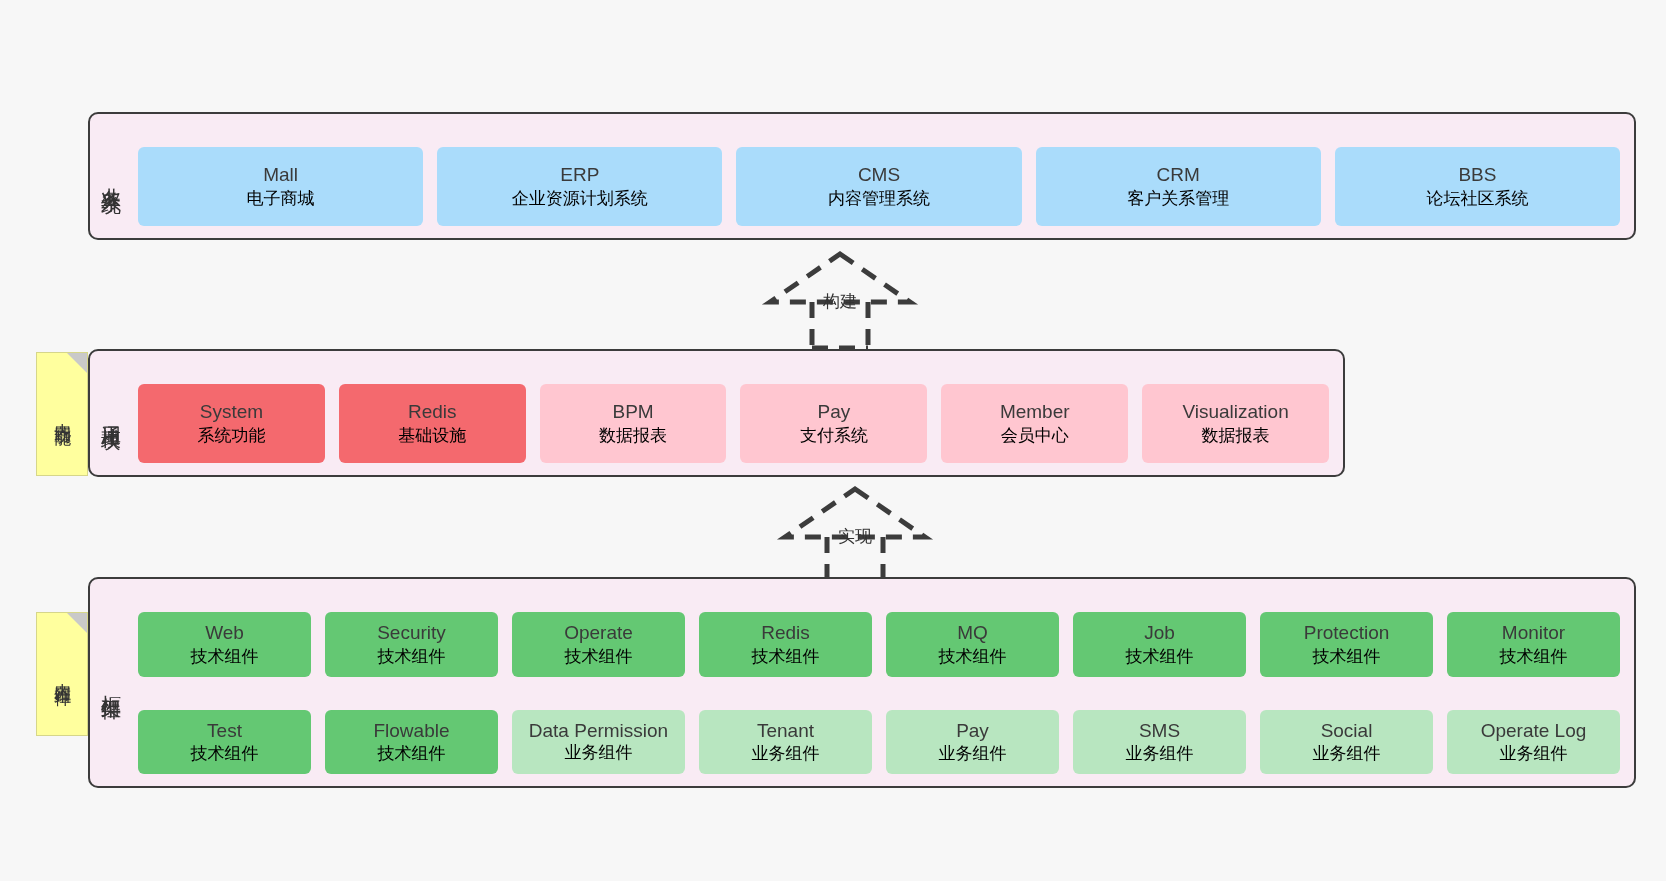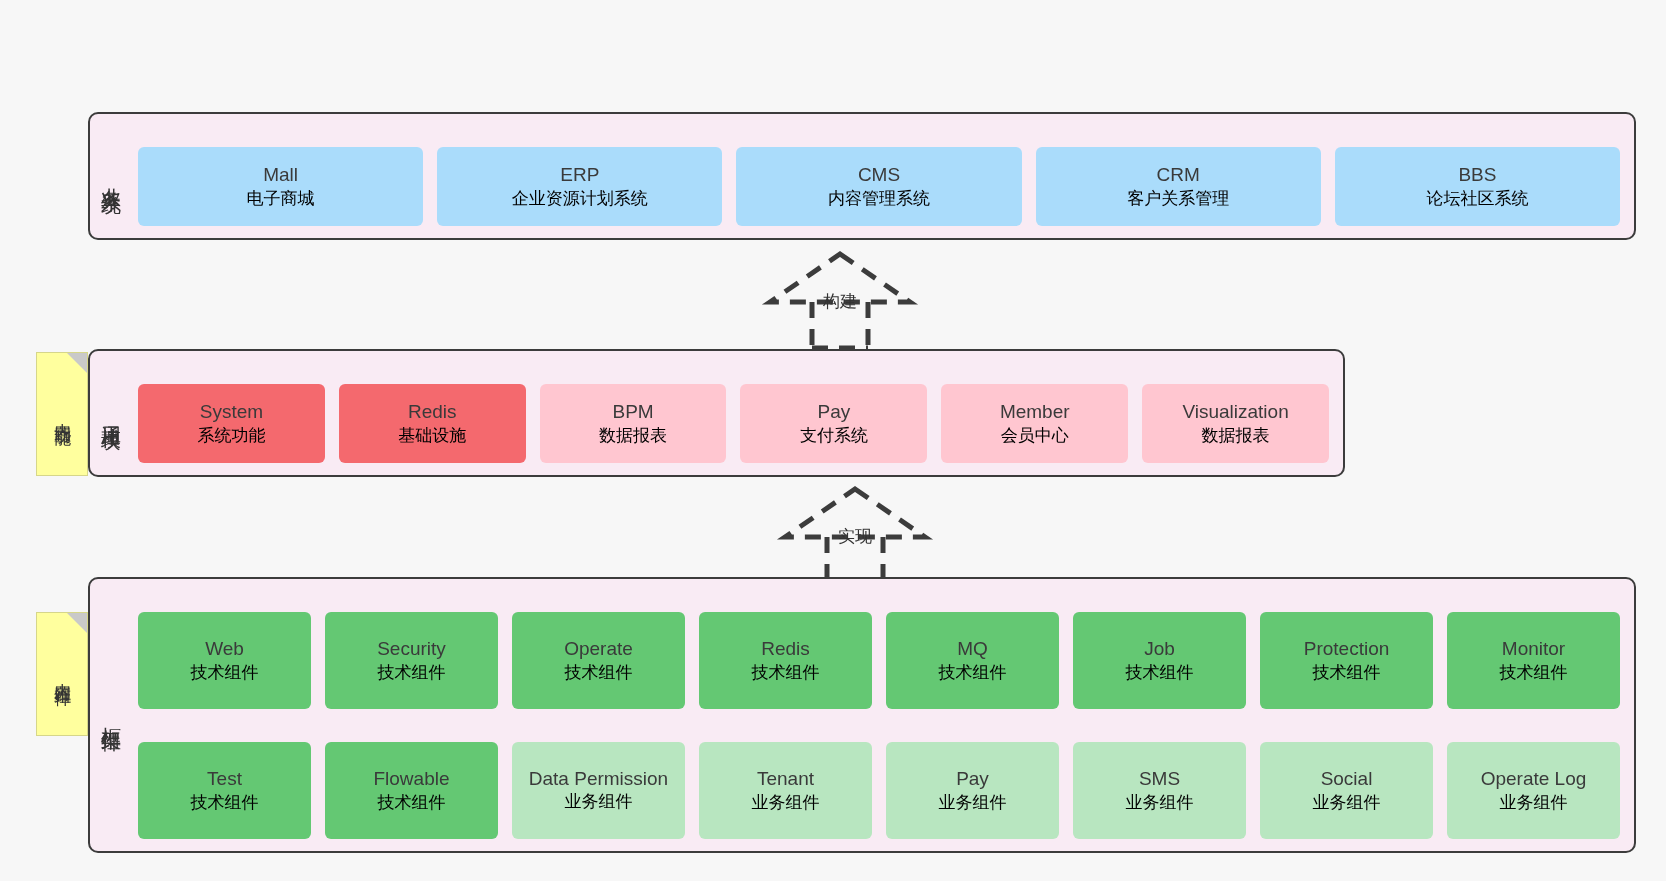--- a/index.html
+++ b/index.html
@@ -135,21 +135,21 @@
     color: #333333;
     background: transparent;
     padding: 0 2px;
     white-space: nowrap;
     user-select: none;
   }
 
   
   #band-business   { left: 88px;  top: 112px; width: 1548px; height: 128px; }
   #band-modules    { left: 88px;  top: 349px; width: 1257px; height: 128px; }
-  #band-framework  { left: 88px;  top: 577px; width: 1548px; height: 276px; }
+  #band-framework  { left: 88px;  top: 577px; width: 1548px; height: 211px; }
 
   #sticky-modules   { left: 36px; top: 352px; height: 124px; }
   #sticky-framework { left: 36px; top: 612px; height: 124px; }
 
   #arrow-build   { left: 760px; top: 252px; }
   #arrow-realize { left: 775px; top: 487px; }
 </style>
 </head>
 <body>
 

